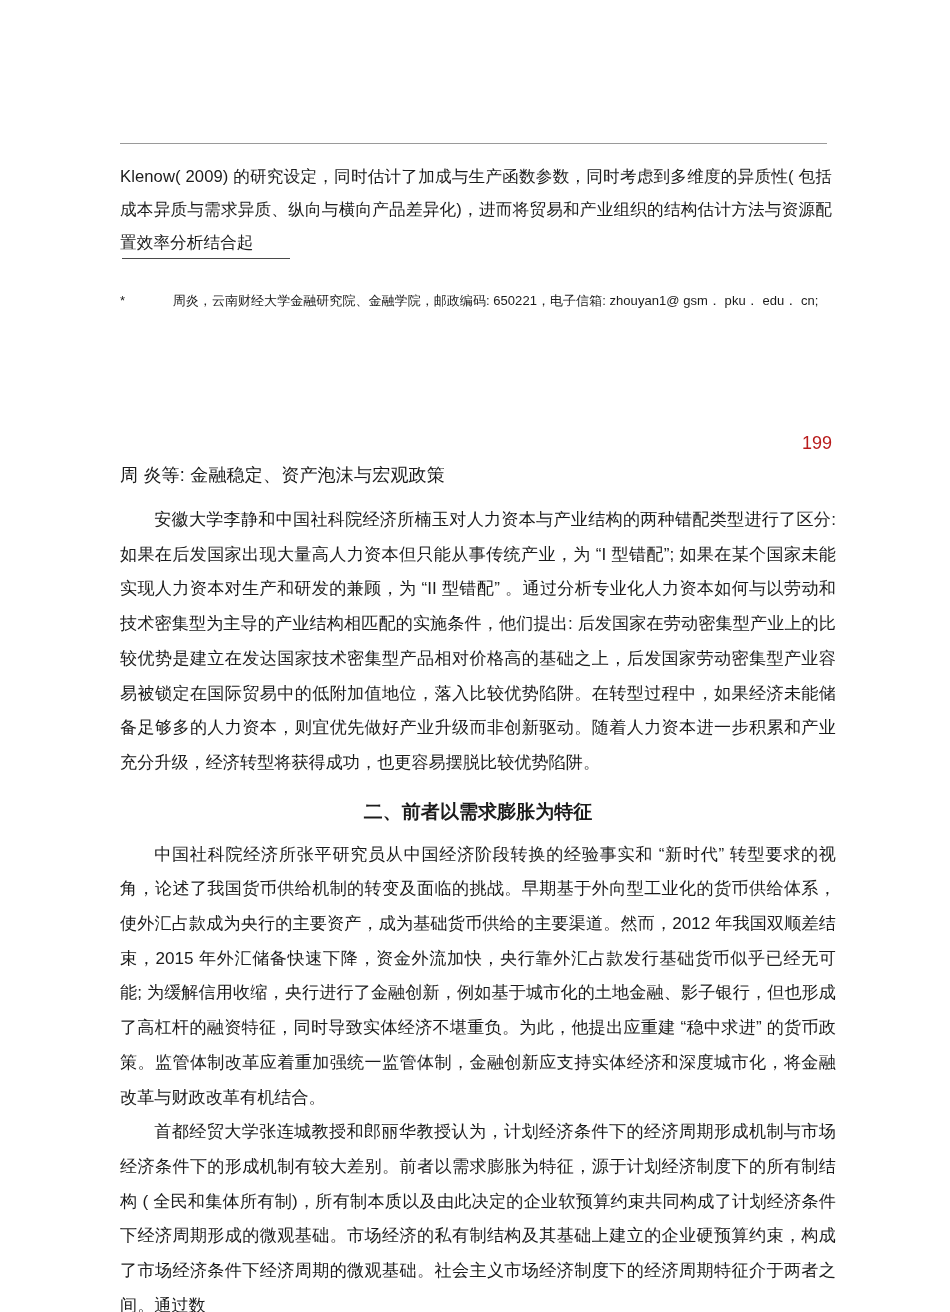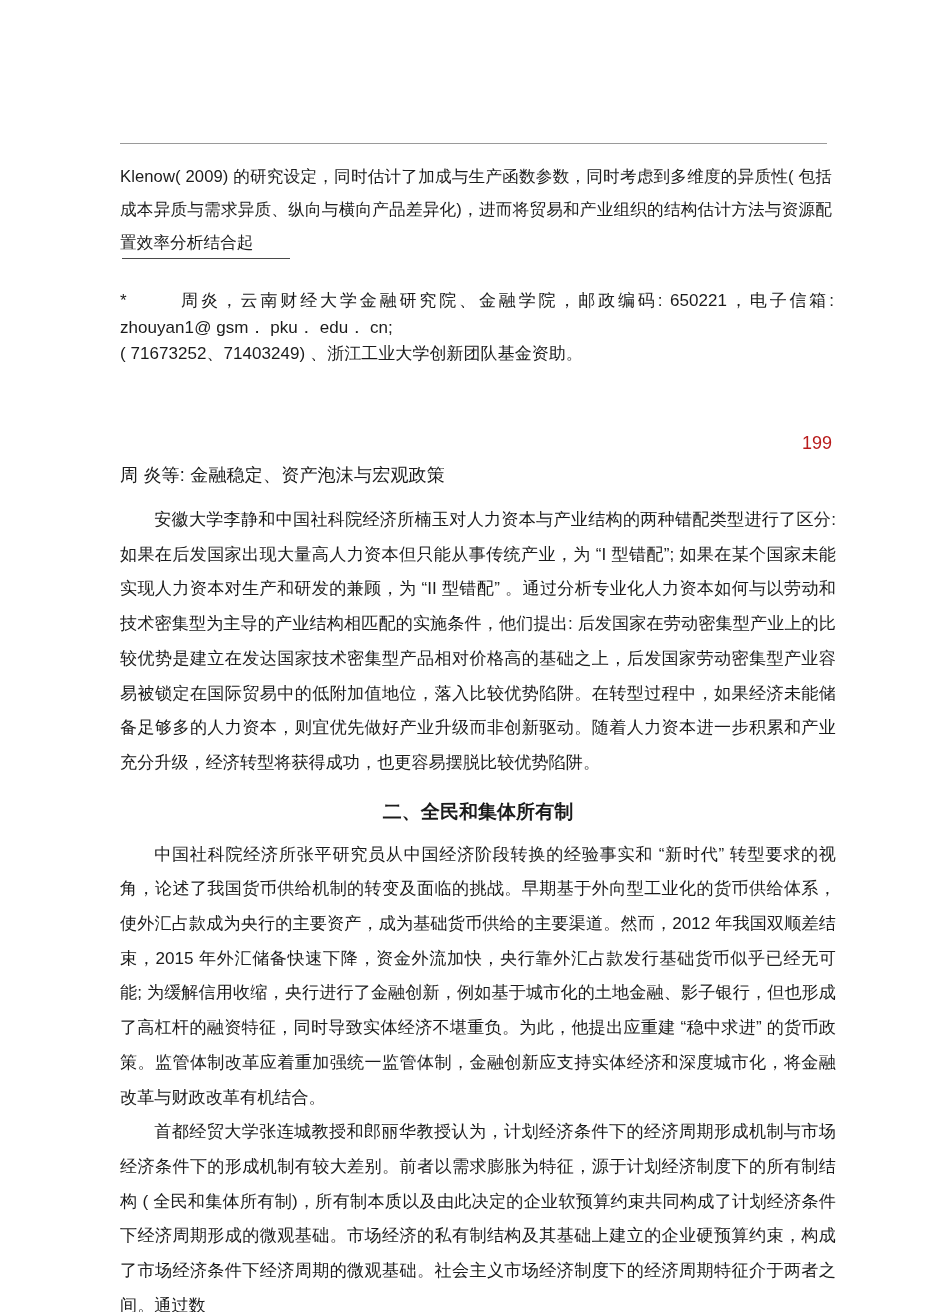--- a/index.html
+++ b/index.html
@@ -63,21 +63,21 @@
 
   
   .footnote {
     position: absolute;
     left: 120px;
     top: 271px;
     width: 714px;
   }
   .footnote p {
     margin: 0;
-    font-size: 17px;
+    font-size: 13px;
     line-height: 26.6px;
     letter-spacing: 0.05px;
     text-align: justify;
     text-justify: inter-character;
   }
   .footnote .star {
     letter-spacing: 0;
   }
 
   
@@ -138,27 +138,26 @@
     <p>Klenow( 2009) 的研究设定，同时估计了加成与生产函数参数，同时考虑到多维度的异质性( 包括成本异质与需求异质、纵向与横向产品差异化)，进而将贸易和产业组织的结构估计方法与资源配置效率分析结合起</p>
   </div>
 
   <div class="note-rule"></div>
 
   <div class="footnote">
     <p>
       <span class="star">*</span>
       <span style="display:inline-block;width:44px"></span><span>周炎，云南财经大学金融研究院、金融学院，邮政编码: 650221，电子信箱: zhouyan1@ gsm． pku． edu． cn;</span>
     </p>
-    <p>( 71673252、71403249) 、浙江工业大学创新团队基金资助。</p>
   </div>
 
   <div class="folio">199</div>
 
   <div class="running-head">周 炎等: 金融稳定、资产泡沫与宏观政策</div>
 
   <div class="body-col">
     <p class="indent">安徽大学李静和中国社科院经济所楠玉对人力资本与产业结构的两种错配类型进行了区分: 如果在后发国家出现大量高人力资本但只能从事传统产业，为 “I 型错配”; 如果在某个国家未能实现人力资本对生产和研发的兼顾，为 “II 型错配” 。通过分析专业化人力资本如何与以劳动和技术密集型为主导的产业结构相匹配的实施条件，他们提出: 后发国家在劳动密集型产业上的比较优势是建立在发达国家技术密集型产品相对价格高的基础之上，后发国家劳动密集型产业容易被锁定在国际贸易中的低附加值地位，落入比较优势陷阱。在转型过程中，如果经济未能储备足够多的人力资本，则宜优先做好产业升级而非创新驱动。随着人力资本进一步积累和产业充分升级，经济转型将获得成功，也更容易摆脱比较优势陷阱。</p>
-    <p class="section-heading">二、全民和集体所有制</p>
+    <p class="section-heading">二、前者以需求膨胀为特征</p>
     <p class="indent">中国社科院经济所张平研究员从中国经济阶段转换的经验事实和 “新时代” 转型要求的视角，论述了我国货币供给机制的转变及面临的挑战。早期基于外向型工业化的货币供给体系，使外汇占款成为央行的主要资产，成为基础货币供给的主要渠道。然而，2012 年我国双顺差结束，2015 年外汇储备快速下降，资金外流加快，央行靠外汇占款发行基础货币似乎已经无可能; 为缓解信用收缩，央行进行了金融创新，例如基于城市化的土地金融、影子银行，但也形成了高杠杆的融资特征，同时导致实体经济不堪重负。为此，他提出应重建 “稳中求进” 的货币政策。监管体制改革应着重加强统一监管体制，金融创新应支持实体经济和深度城市化，将金融改革与财政改革有机结合。</p>
     <p class="indent">首都经贸大学张连城教授和郎丽华教授认为，计划经济条件下的经济周期形成机制与市场经济条件下的形成机制有较大差别。前者以需求膨胀为特征，源于计划经济制度下的所有制结构 ( 全民和集体所有制)，所有制本质以及由此决定的企业软预算约束共同构成了计划经济条件下经济周期形成的微观基础。市场经济的私有制结构及其基础上建立的企业硬预算约束，构成了市场经济条件下经济周期的微观基础。社会主义市场经济制度下的经济周期特征介于两者之间。通过数</p>
   </div>
 
 </div>
 
 </body></html>

